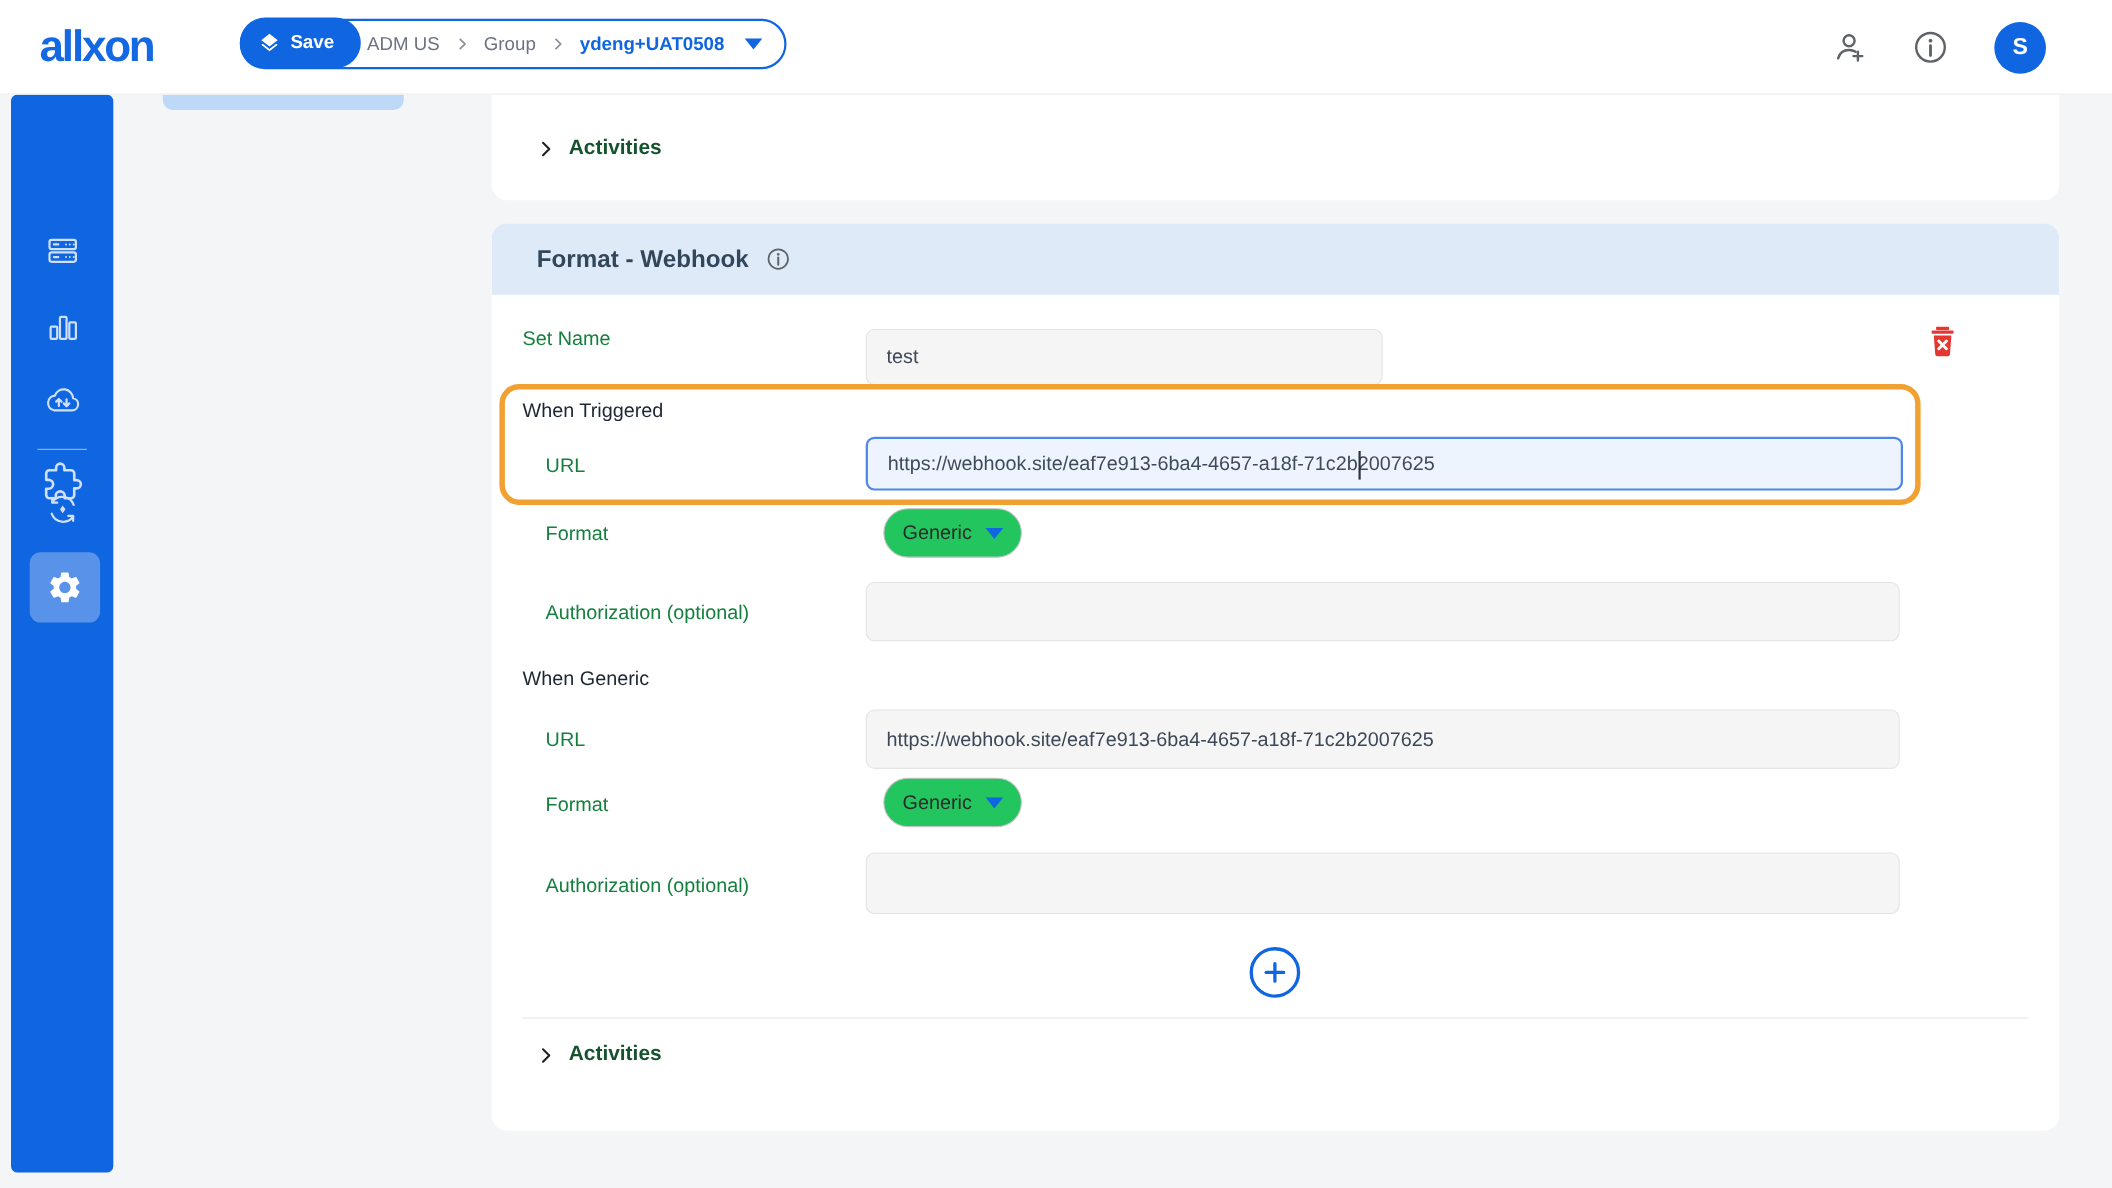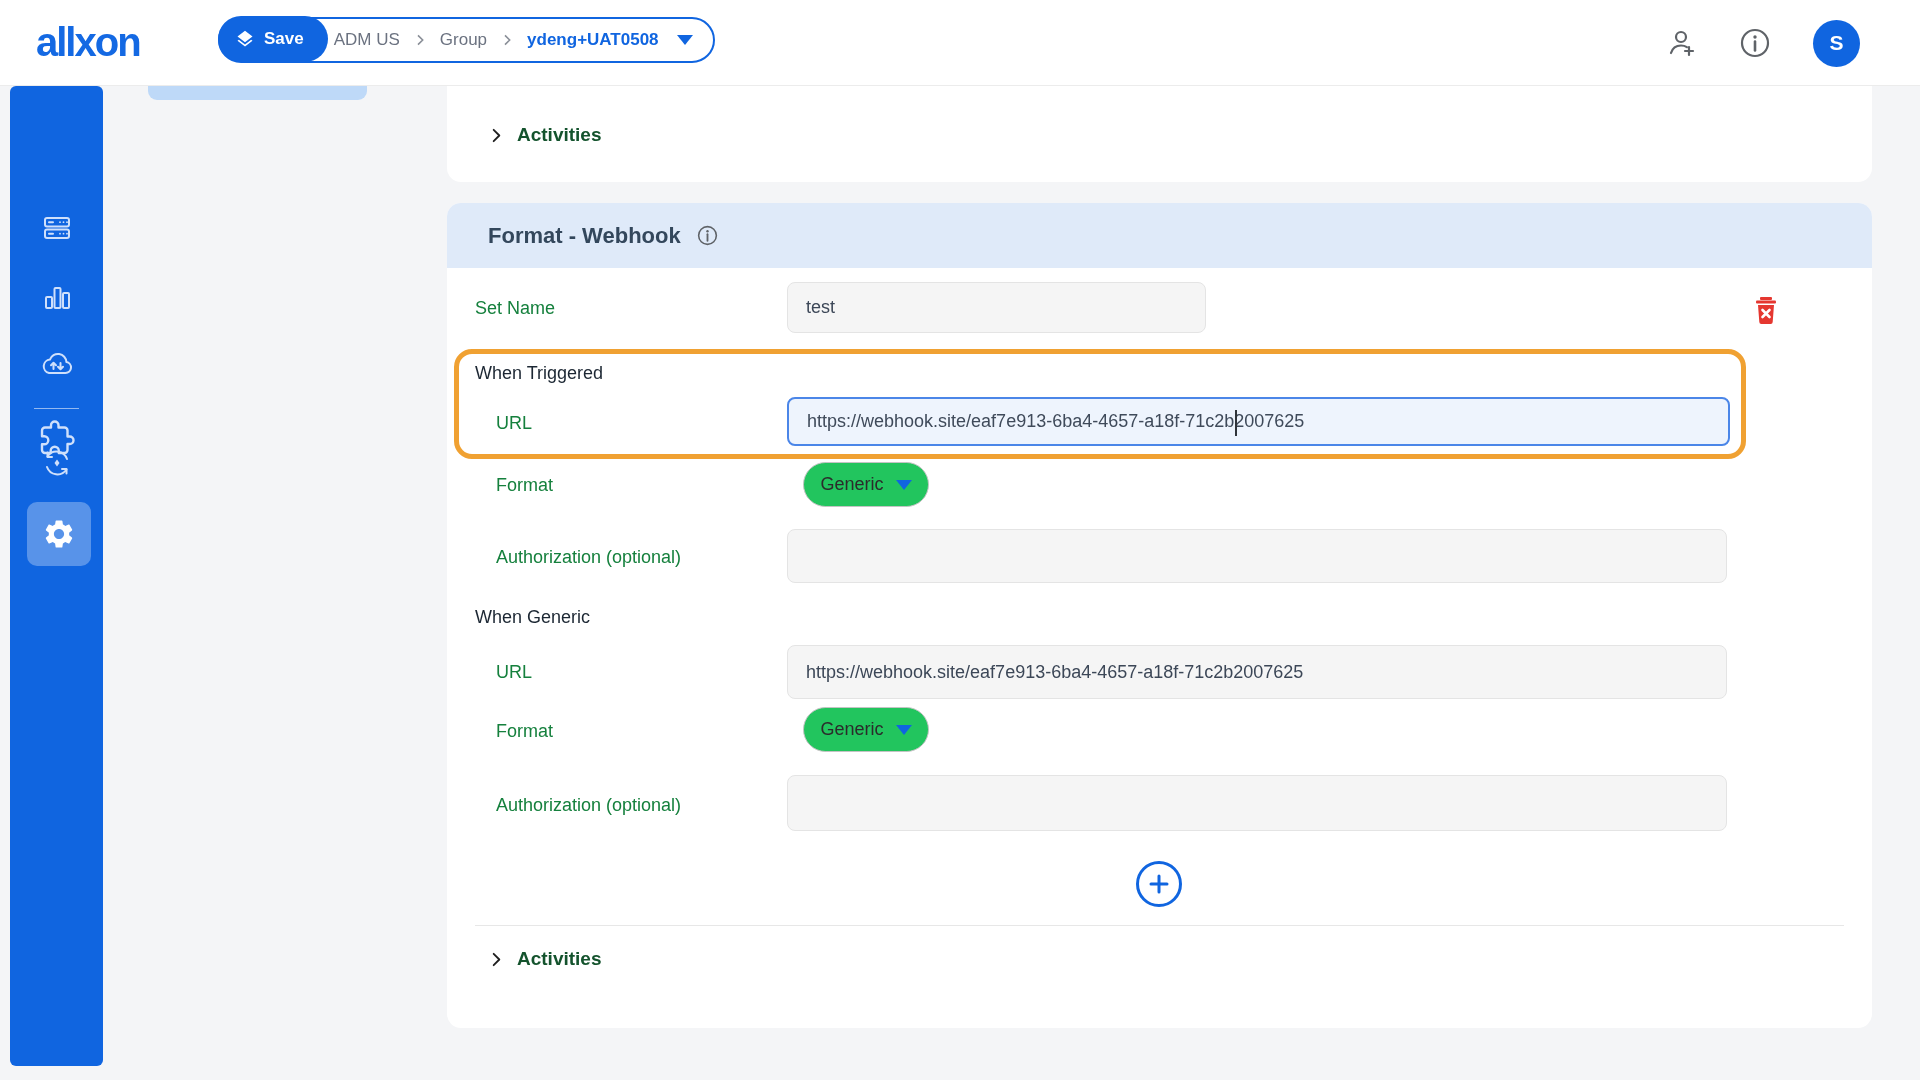--- a/index.html
+++ b/index.html
@@ -45,21 +45,21 @@
   .panel-info { margin-left:16px; display:flex; align-items:center; cursor:pointer; }
   .panel-actions { margin-left:auto; display:flex; align-items:center; gap:16px; }
   .btn { height:44px; border-radius:22px; font-size:17px; font-weight:500; display:flex; align-items:center; justify-content:center; cursor:pointer; border:none; font-family:"Liberation Sans", sans-serif; }
   .btn-cancel { width:107px; background:#fff; border:2px solid #1065e0; color:#1065e0; }
   .btn-save { width:110px; background:#1065e0; color:#fff; }
 
   .field-label { position:absolute; font-size:18px; color:#15803d; }
   .section-label { position:absolute; font-size:18px; color:#1c2733; }
   .ginput { position:absolute; background:#f5f5f5; border:1px solid #e4e4e4; border-radius:8px; font-size:18px; color:#3c4757; padding:0 18px; font-family:"Liberation Sans", sans-serif; }
 
-  .set-name-input { left:340px; top:79px; width:419px; height:51px; }
+  .set-name-input { left:340px; top:96px; width:470px; height:51px; }
   .trash-btn { position:absolute; left:1305px; top:92px; width:28px; height:30px; cursor:pointer; }
 
   .orange-box { position:absolute; left:7px; top:146px; width:1292px; height:110px; border:5px solid #f0a132; border-radius:18px; pointer-events:none; }
 
   .url-input-focused { position:absolute; left:340px; top:194px; width:943px; height:49px; background:#eef4fd; border:2px solid #4b86e8; border-radius:8px; display:flex; align-items:center; padding:0 18px; font-size:18px; color:#3f4a5a; }
   .text-caret { position:absolute; left:446px; top:11px; width:2px; height:26px; background:#30343a; }
 
   .format-pill { position:absolute; left:356px; width:126px; height:45px; border:1px solid #c4c4c4; border-radius:23px; background:#22c55e; display:flex; align-items:center; justify-content:center; gap:12px; font-size:18px; color:#2b2b2b; cursor:pointer; }
   .pill-caret { width:0; height:0; border-left:8px solid transparent; border-right:8px solid transparent; border-top:10px solid #1065e0; }
 

